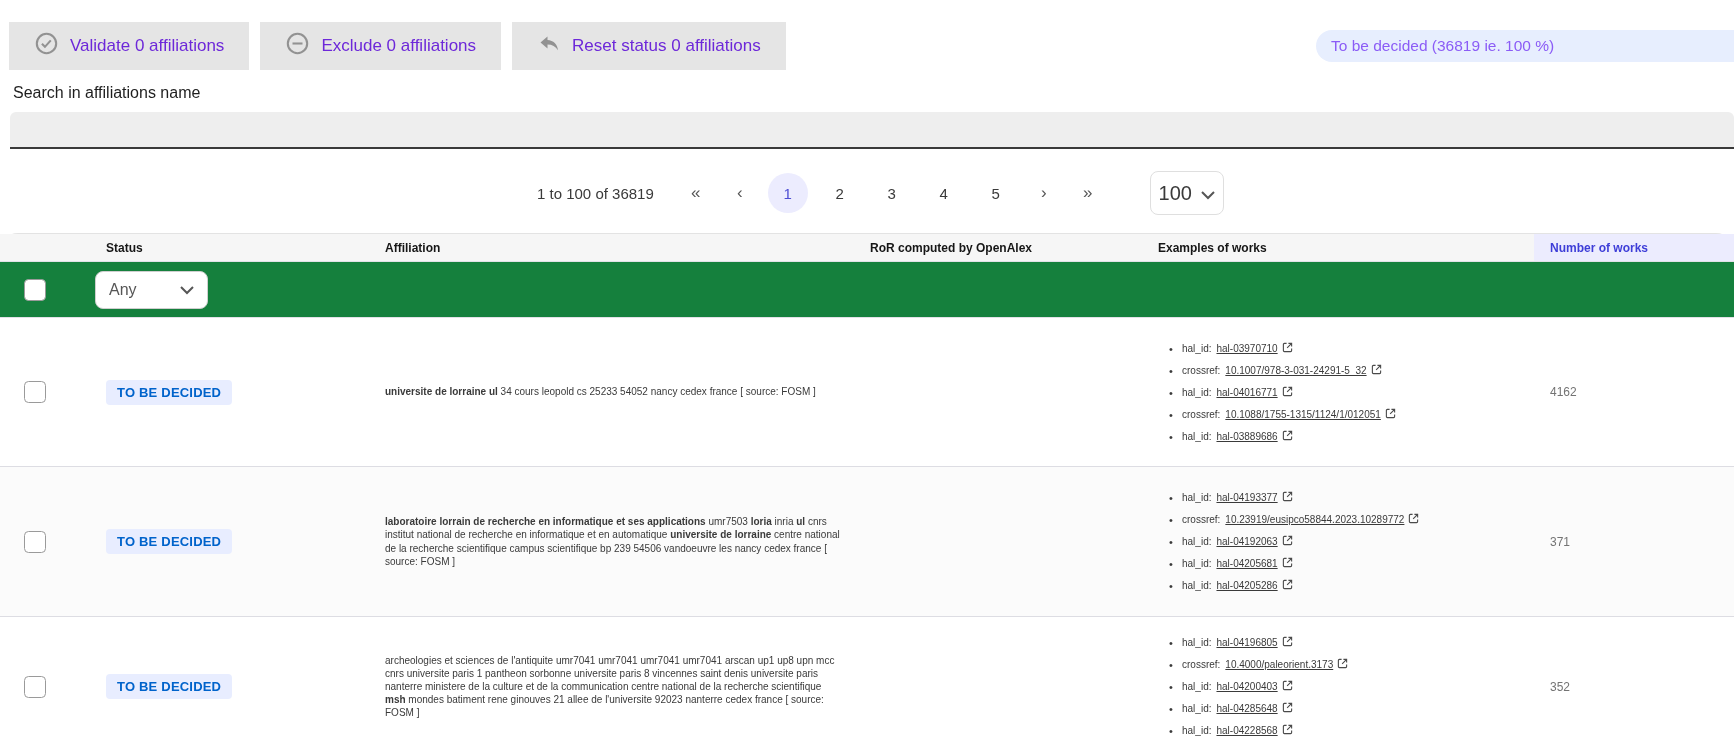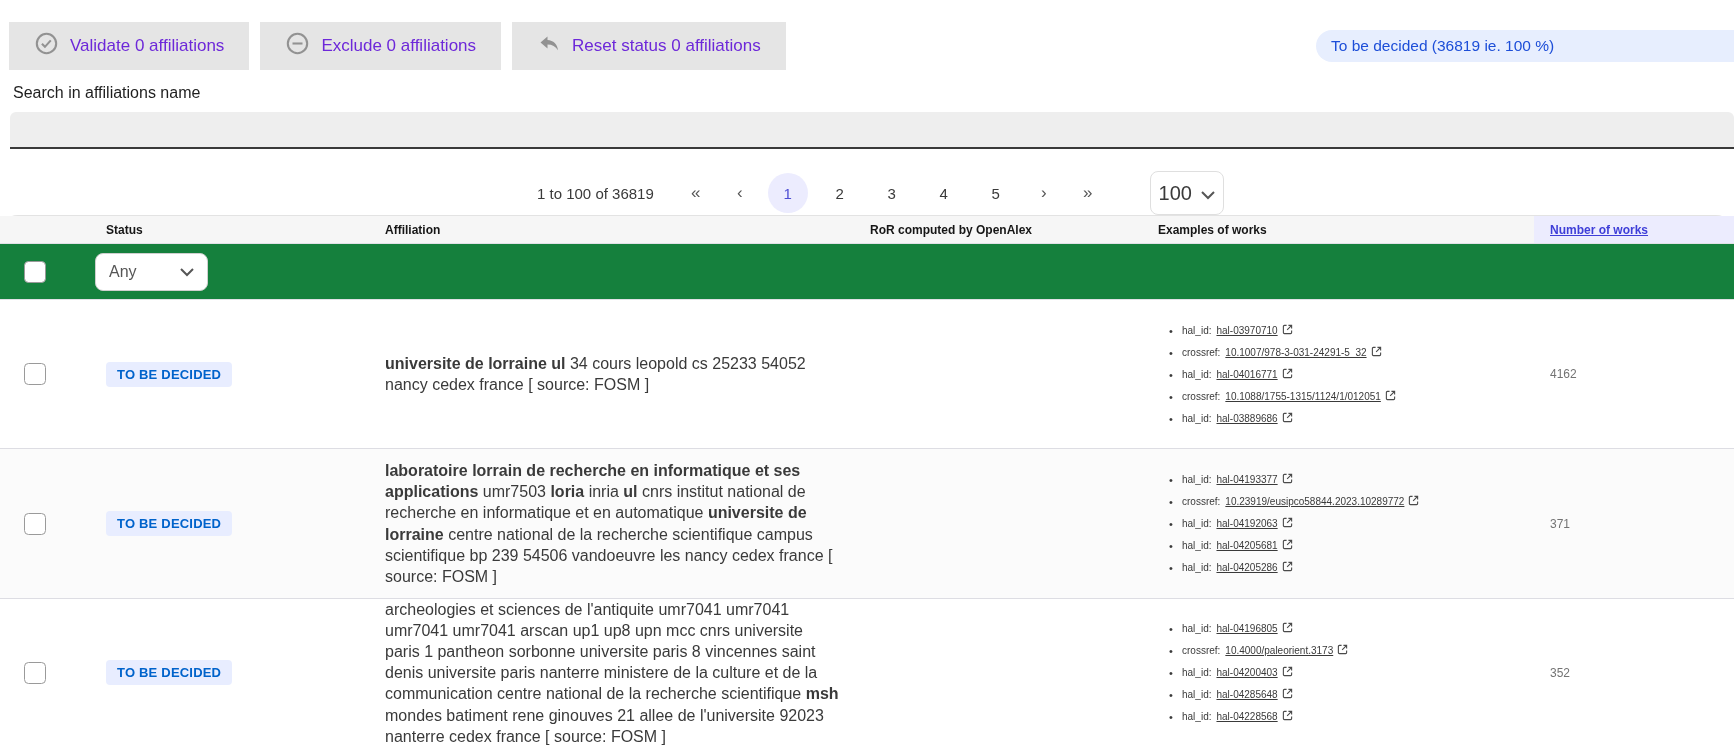--- a/index.html
+++ b/index.html
@@ -15,21 +15,21 @@
   .btn {
     display:inline-flex; align-items:center; gap:11px;
     background:#E5E5E5; color:#6d28d9;
     font-size:17px; font-weight:500;
     height:48px; padding:0 25px; margin-right:11px; border:none;
     font-family:"Liberation Sans", sans-serif; cursor:default; white-space:nowrap;
   }
   .btn svg { flex:0 0 auto; }
   .decided-badge {
     margin-left:auto; width:418px; height:32px;
-    background:#E7EEFE; color:#1d4ed8;
+    background:#E7EEFE; color:#8b5cf6;
     font-size:15.5px; display:flex; align-items:center;
     border-radius:16px 0 0 16px; padding-left:15px; white-space:nowrap;
   }
 
   
   .search-label { margin:14px 0 0 13px; font-size:16px; color:#1e1e1e; }
   .search-input {
     display:block; margin:10px 0 0 10px; width:1724px; height:37px;
     background:#EEEEEE; border:none; border-bottom:2px solid #3A3A3A;
     border-radius:6px 6px 0 0; outline:none; font-size:15px; padding:0 12px;
@@ -52,25 +52,25 @@
   }
   .pg-num.active { background:#ECECFE; color:#4D4DD3; }
   .per-page-select {
     margin-left:40px; width:74px; height:44px;
     border:1px solid #DFDFDF; border-radius:8px; background:#fff;
     display:flex; align-items:center; justify-content:center; gap:9px;
     font-size:20px; color:#3A3A3A; cursor:pointer;
   }
 
   
-  .table { margin-top:0; border-top:1px solid #E3E3E3;border-radius:18px; }
+  .table { margin-top:18px; border-top:1px solid #E3E3E3;border-radius:18px; }
   .trow { display:grid; grid-template-columns:90px 279px 485px 288px 392px 200px; }
   .thead { background:#F6F6F6; height:28px; align-items:center; border-bottom:1px solid #E1E1E7; }
   .th { font-size:12px; font-weight:bold; color:#161616; padding-left:16px; white-space:nowrap; }
-  .th-works { background:#ECECFE; color:#3E3ED8; height:100%; display:flex; align-items:center;text-decoration:underline; }
+  .th-works { background:#ECECFE; color:#3E3ED8; height:100%; display:flex; align-items:center; }
   .filter-row { height:56px; background:#15803d; align-items:center; border-bottom:1px solid #E1E1E7; }
   .data-row { align-items:center; border-bottom:1px solid #DDDDE3; }
   .data-row.r1 { min-height:149px; }
   .data-row.r2 { min-height:150px; background:#FBFBFB; }
   .data-row.r3 { min-height:139px; border-bottom:none; }
   .cell { padding-left:16px; }
   .cb-cell { padding-left:24px; }
   .checkbox {
     width:22px; height:22px; border:1.6px solid #9A9A9A; border-radius:4.5px;
     background:#fff; cursor:pointer; display:block;
@@ -79,21 +79,21 @@
     width:113px; height:38px; margin-left:-11px;
     border:1px solid #CFCFCF; border-radius:8px; background:#fff;
     display:flex; align-items:center; justify-content:space-between;
     padding:0 13px; font-size:16px; color:#565656; cursor:pointer;
   }
   .status-badge {
     display:inline-block; background:#E8EDFF; color:#0063CB;
     font-weight:bold; font-size:13px; letter-spacing:.2px;
     padding:5px 11px; border-radius:4px; white-space:nowrap;
   }
-  .affiliation { font-size:16px; color:#3A3A3A; line-height:1.32; padding-right:12px; }
+  .affiliation { font-size:10px; color:#3A3A3A; line-height:1.32; padding-right:12px; }
   .affiliation .b { font-weight:bold; }
   .examples ul { list-style:none; margin:0; padding:0 0 0 24px; }
   .examples li { position:relative; margin:9px 0; font-size:10px; color:#3A3A3A; white-space:nowrap; }
   .examples li::before { content:"•"; position:absolute; left:-13px; top:1px; font-size:11px; color:#3A3A3A; }
   .ex-label { margin-right:5px; }
   .ex-link { color:#3A3A3A; text-decoration:underline; cursor:pointer; }
   .ext-icon { margin-left:4px; vertical-align:-1px; }
   .works-val { font-size:12px; color:#737373; }
 </style>
 </head>

